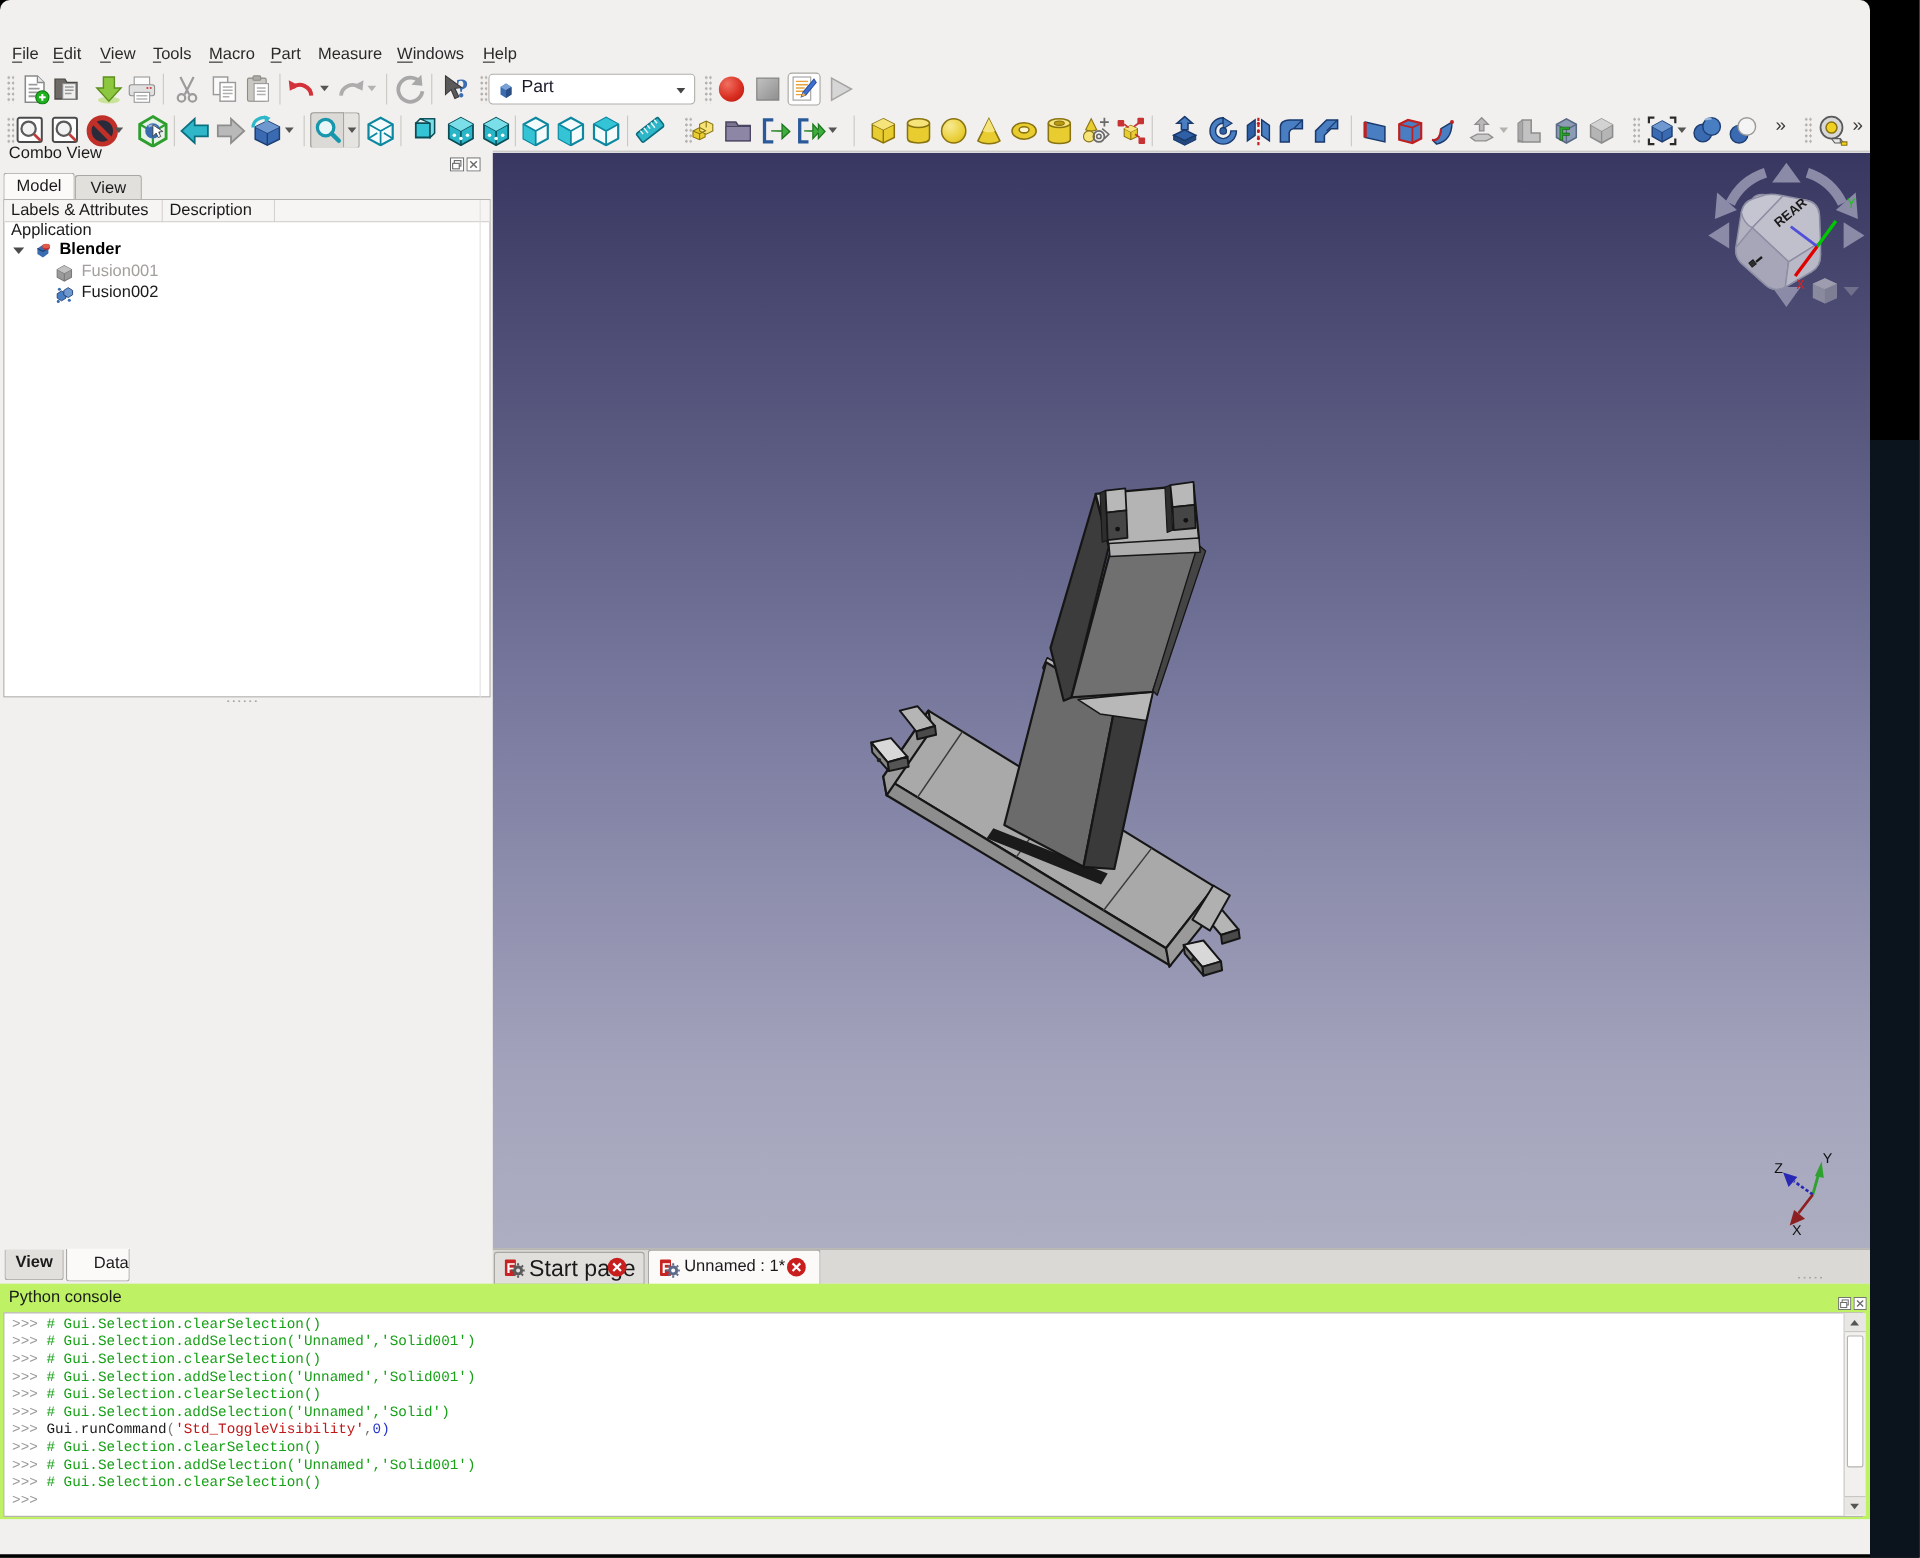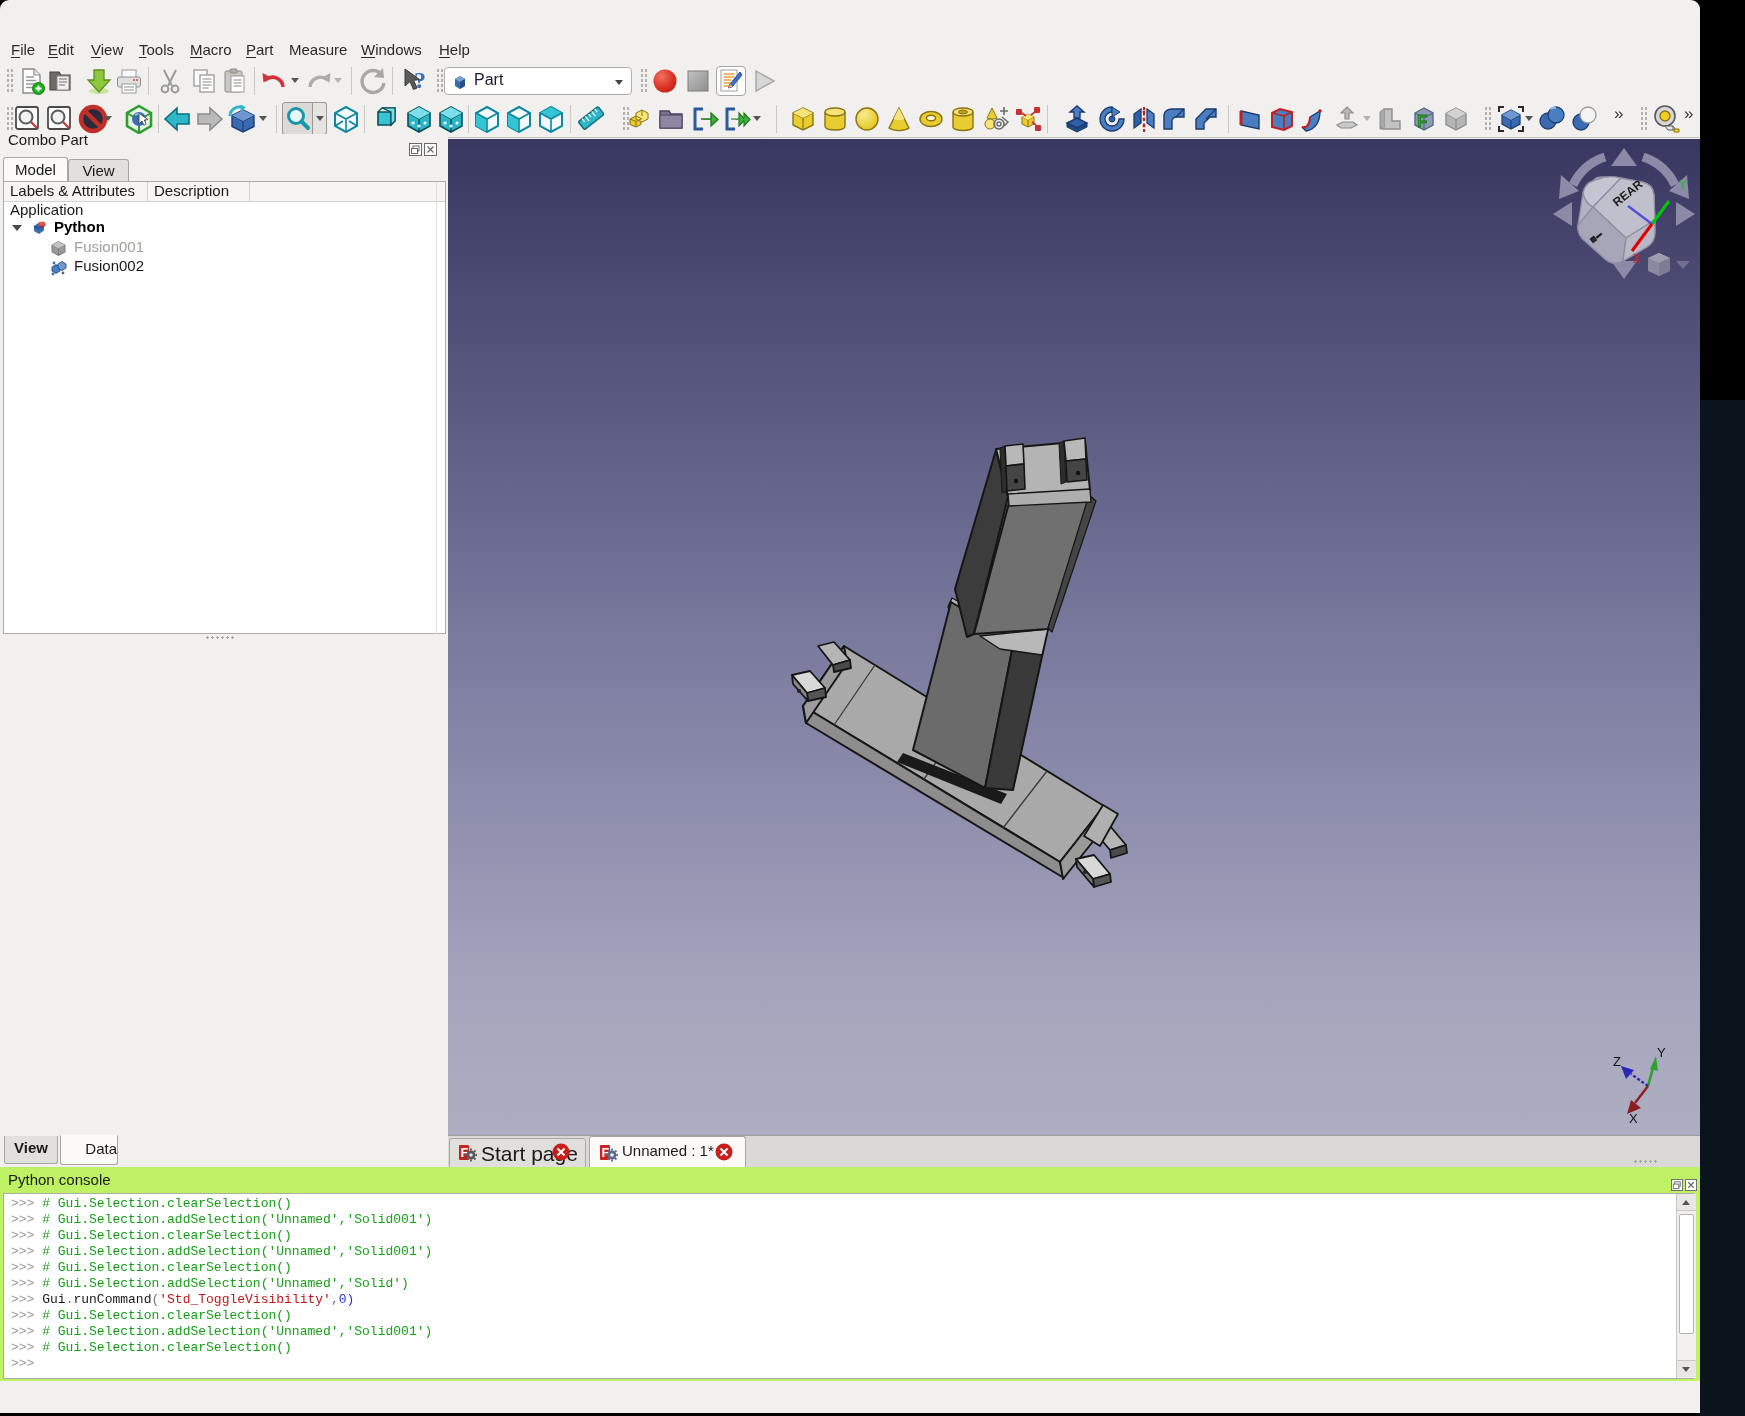--- a/index.html
+++ b/index.html
@@ -437,21 +437,21 @@
 <svg class="ic2" style="left:1652px" viewBox="0 0 30 30">
         <circle cx="13" cy="12" r="10" fill="#d8d8d8" stroke="#5a5a5a" stroke-width="1.6"></circle>
         <circle cx="13" cy="12" r="5" fill="#f0d020" stroke="#8a7410" stroke-width="1.4"></circle>
         <path d="M13 22h8l3 4h-8z" fill="#e8e8e8" stroke="#5a5a5a"></path>
         <path d="M21 22v4" stroke="#5a5a5a"></path>
         <path d="M22 25h5v3h-5z" fill="#f0d020" stroke="#8a7410"></path>
       </svg>
 <div class="abs" style="left:1684px;top:4px;font-size:17px;color:#3a3a3a;letter-spacing:-2px">»</div>
 </div>
 <div id="dock">
-<div class="abs" style="left:8px;top:-3px;font-size:15px;color:#1a1a1a">Combo Part</div>
+<div class="abs" style="left:8px;top:-3px;font-size:15px;color:#1a1a1a">Combo View</div>
 <svg class="abs" style="left:409px;top:9px" width="13" height="13" viewBox="0 0 13 13">
         <rect x="0.5" y="0.5" width="12" height="12" fill="#fff" stroke="#6a6a6a"></rect>
         <rect x="4" y="3" width="6" height="5" fill="none" stroke="#6a6a6a"></rect>
         <rect x="2.5" y="5.5" width="6" height="5" fill="#fff" stroke="#6a6a6a"></rect>
       </svg>
 <svg class="abs" style="left:424px;top:9px" width="13" height="13" viewBox="0 0 13 13">
         <rect x="0.5" y="0.5" width="12" height="12" fill="#fff" stroke="#6a6a6a"></rect>
         <path d="M3.5 3.5l6 6M9.5 3.5l-6 6" stroke="#6a6a6a" stroke-width="1.3"></path>
       </svg>
 <div class="abs" style="left:3px;top:23px;width:65px;height:25px;background:#fbfaf9;border:1px solid #a9a7a3;border-bottom:none;border-radius:3px 3px 0 0;text-align:center;font-size:15px;padding-top:3px;color:#1a1a1a">Model</div>
@@ -464,21 +464,21 @@
     <div class="abs" style="left:245px;top:0;width:1px;height:20px;background:#d4d2ce"></div>
   </div>
   <div class="abs" style="left:6px;top:19px;font-size:15px;color:#1a1a1a">Application</div>
   <div class="abs" style="left:8px;top:43px;width:0;height:0;border-left:5px solid transparent;border-right:5px solid transparent;border-top:6px solid #4a4a4a"></div>
   <svg class="abs" style="left:27px;top:38px" width="17" height="17" viewBox="0 0 17 17">
           <path d="M3 6l5-3.5 5 2v6L8 14l-5-3z" fill="#3a6cb0"></path>
           <path d="M3 6l5 2.5L13 6" stroke="#1e3f74" fill="none"></path>
           <ellipse cx="11" cy="4.5" rx="3.5" ry="2.6" fill="#c43030"></ellipse>
           <ellipse cx="11" cy="3.6" rx="3.5" ry="2" fill="#e05a4a"></ellipse>
         </svg>
-  <div class="abs" style="left:50px;top:36px;font-size:15px;font-weight:bold;color:#000">Python</div>
+  <div class="abs" style="left:50px;top:36px;font-size:15px;font-weight:bold;color:#000">Blender</div>
   <svg class="abs" style="left:46px;top:58px" width="17" height="17" viewBox="0 0 17 17">
           <path d="M8.5 1.5L15 5v7l-6.5 3.5L2 12V5z" fill="#9a9a9a" stroke="#7a7a7a"></path>
           <path d="M2 5l6.5 3.5L15 5M8.5 8.5v7" stroke="#7a7a7a" fill="none"></path>
           <path d="M8.5 1.5L15 5 8.5 8.5 2 5z" fill="#c2c2c2"></path>
         </svg>
   <div class="abs" style="left:70px;top:56px;font-size:15px;color:#a2a09c">Fusion001</div>
   <svg class="abs" style="left:46px;top:77px" width="18" height="18" viewBox="0 0 18 18">
           <path d="M2 8l4-2.5L10 8v4l-4 2.5L2 12z" fill="#4a7ec2" stroke="#1e3f74" stroke-width="0.8"></path>
           <path d="M8 5l4-2.5L16 5v4l-4 2.5L8 9z" fill="#6f97d0" stroke="#1e3f74" stroke-width="0.8"></path>
           <circle cx="4" cy="4" r="1.4" fill="#3a6cb0"></circle>

